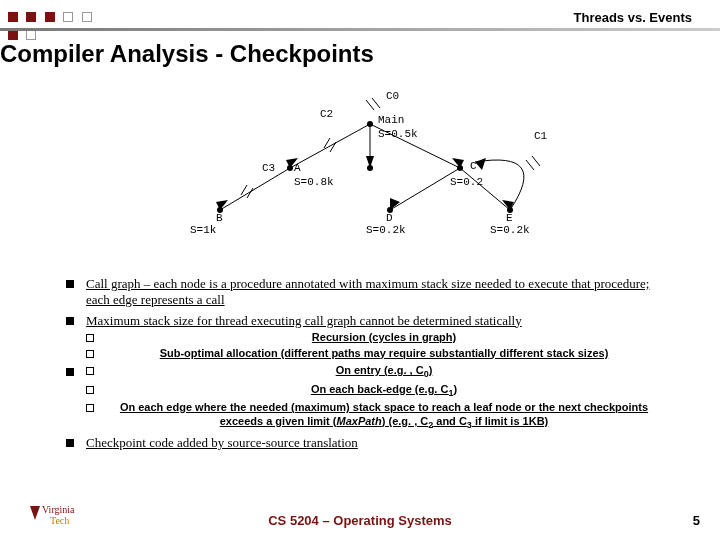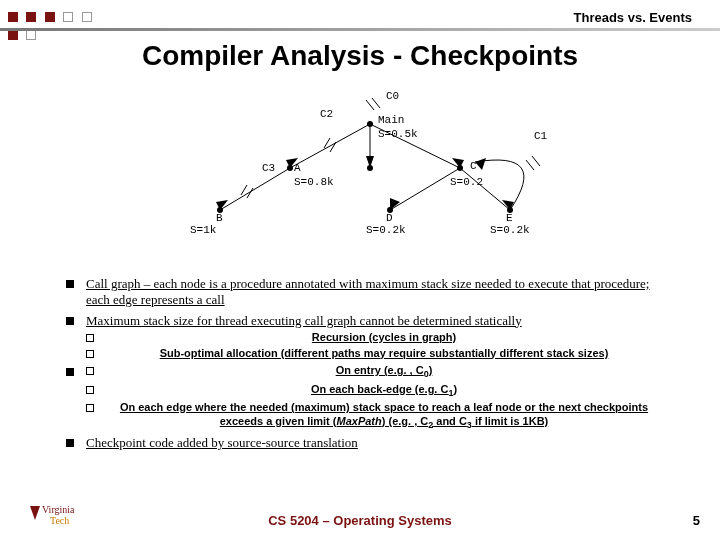--- a/index.html
+++ b/index.html
@@ -50,22 +50,22 @@
     left: 0;
     right: 0;
     height: 3px;
     background: linear-gradient(to right, #777, #ccc);
   }
   .title {
     position: absolute;
     top: 40px;
     left: 0;
     right: 0;
-    text-align: center;
-    font-size: 28px;
+    text-align: left;
+    font-size: 24px;
     font-weight: bold;
     font-family: Verdana, Arial, sans-serif;
   }
   .diagram {
     position: absolute;
     top: 90px;
     left: 190px;
     width: 360px;
     height: 150px;
     font-family: Liberation Mono, monospace;

